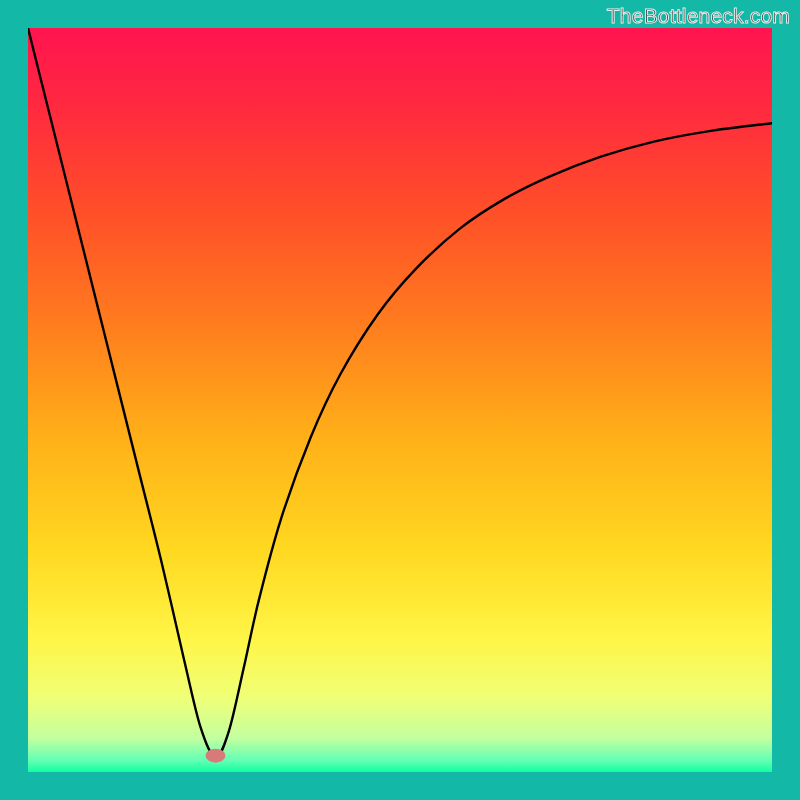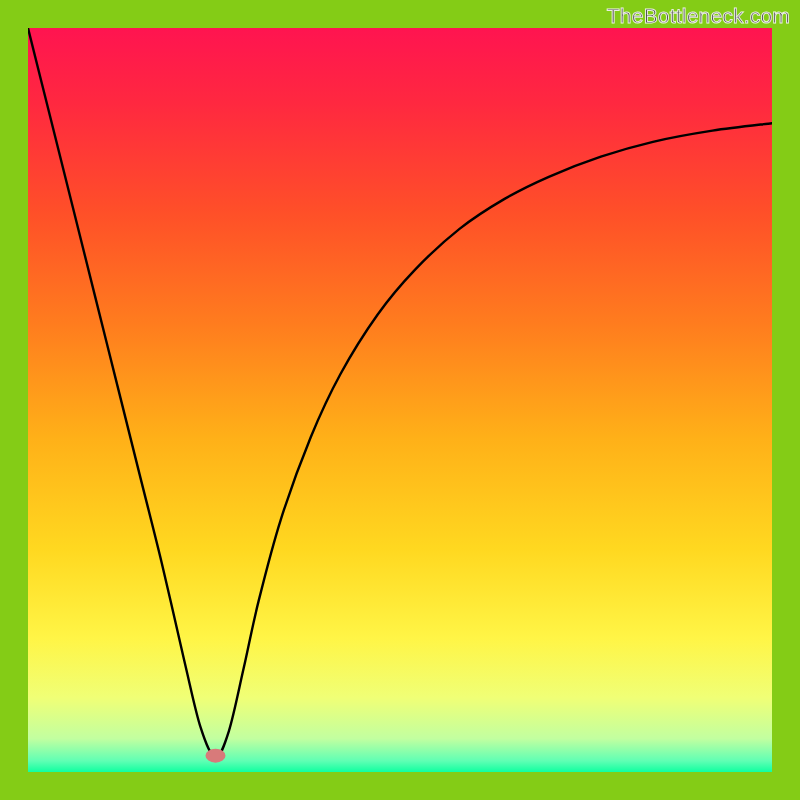--- a/index.html
+++ b/index.html
@@ -10,21 +10,21 @@
     background: #000;
     font-family: Arial, Helvetica, sans-serif;
     overflow: hidden;
   }
   .frame {
     position: absolute;
     left: 0;
     top: 0;
     width: 800px;
     height: 800px;
-    background: #84cc16;
+    background: #14b8a6;
   }
   .plot {
     position: absolute;
     left: 28px;
     top: 28px;
     width: 744px;
     height: 744px;
     overflow: hidden;
   }
   .watermark {

